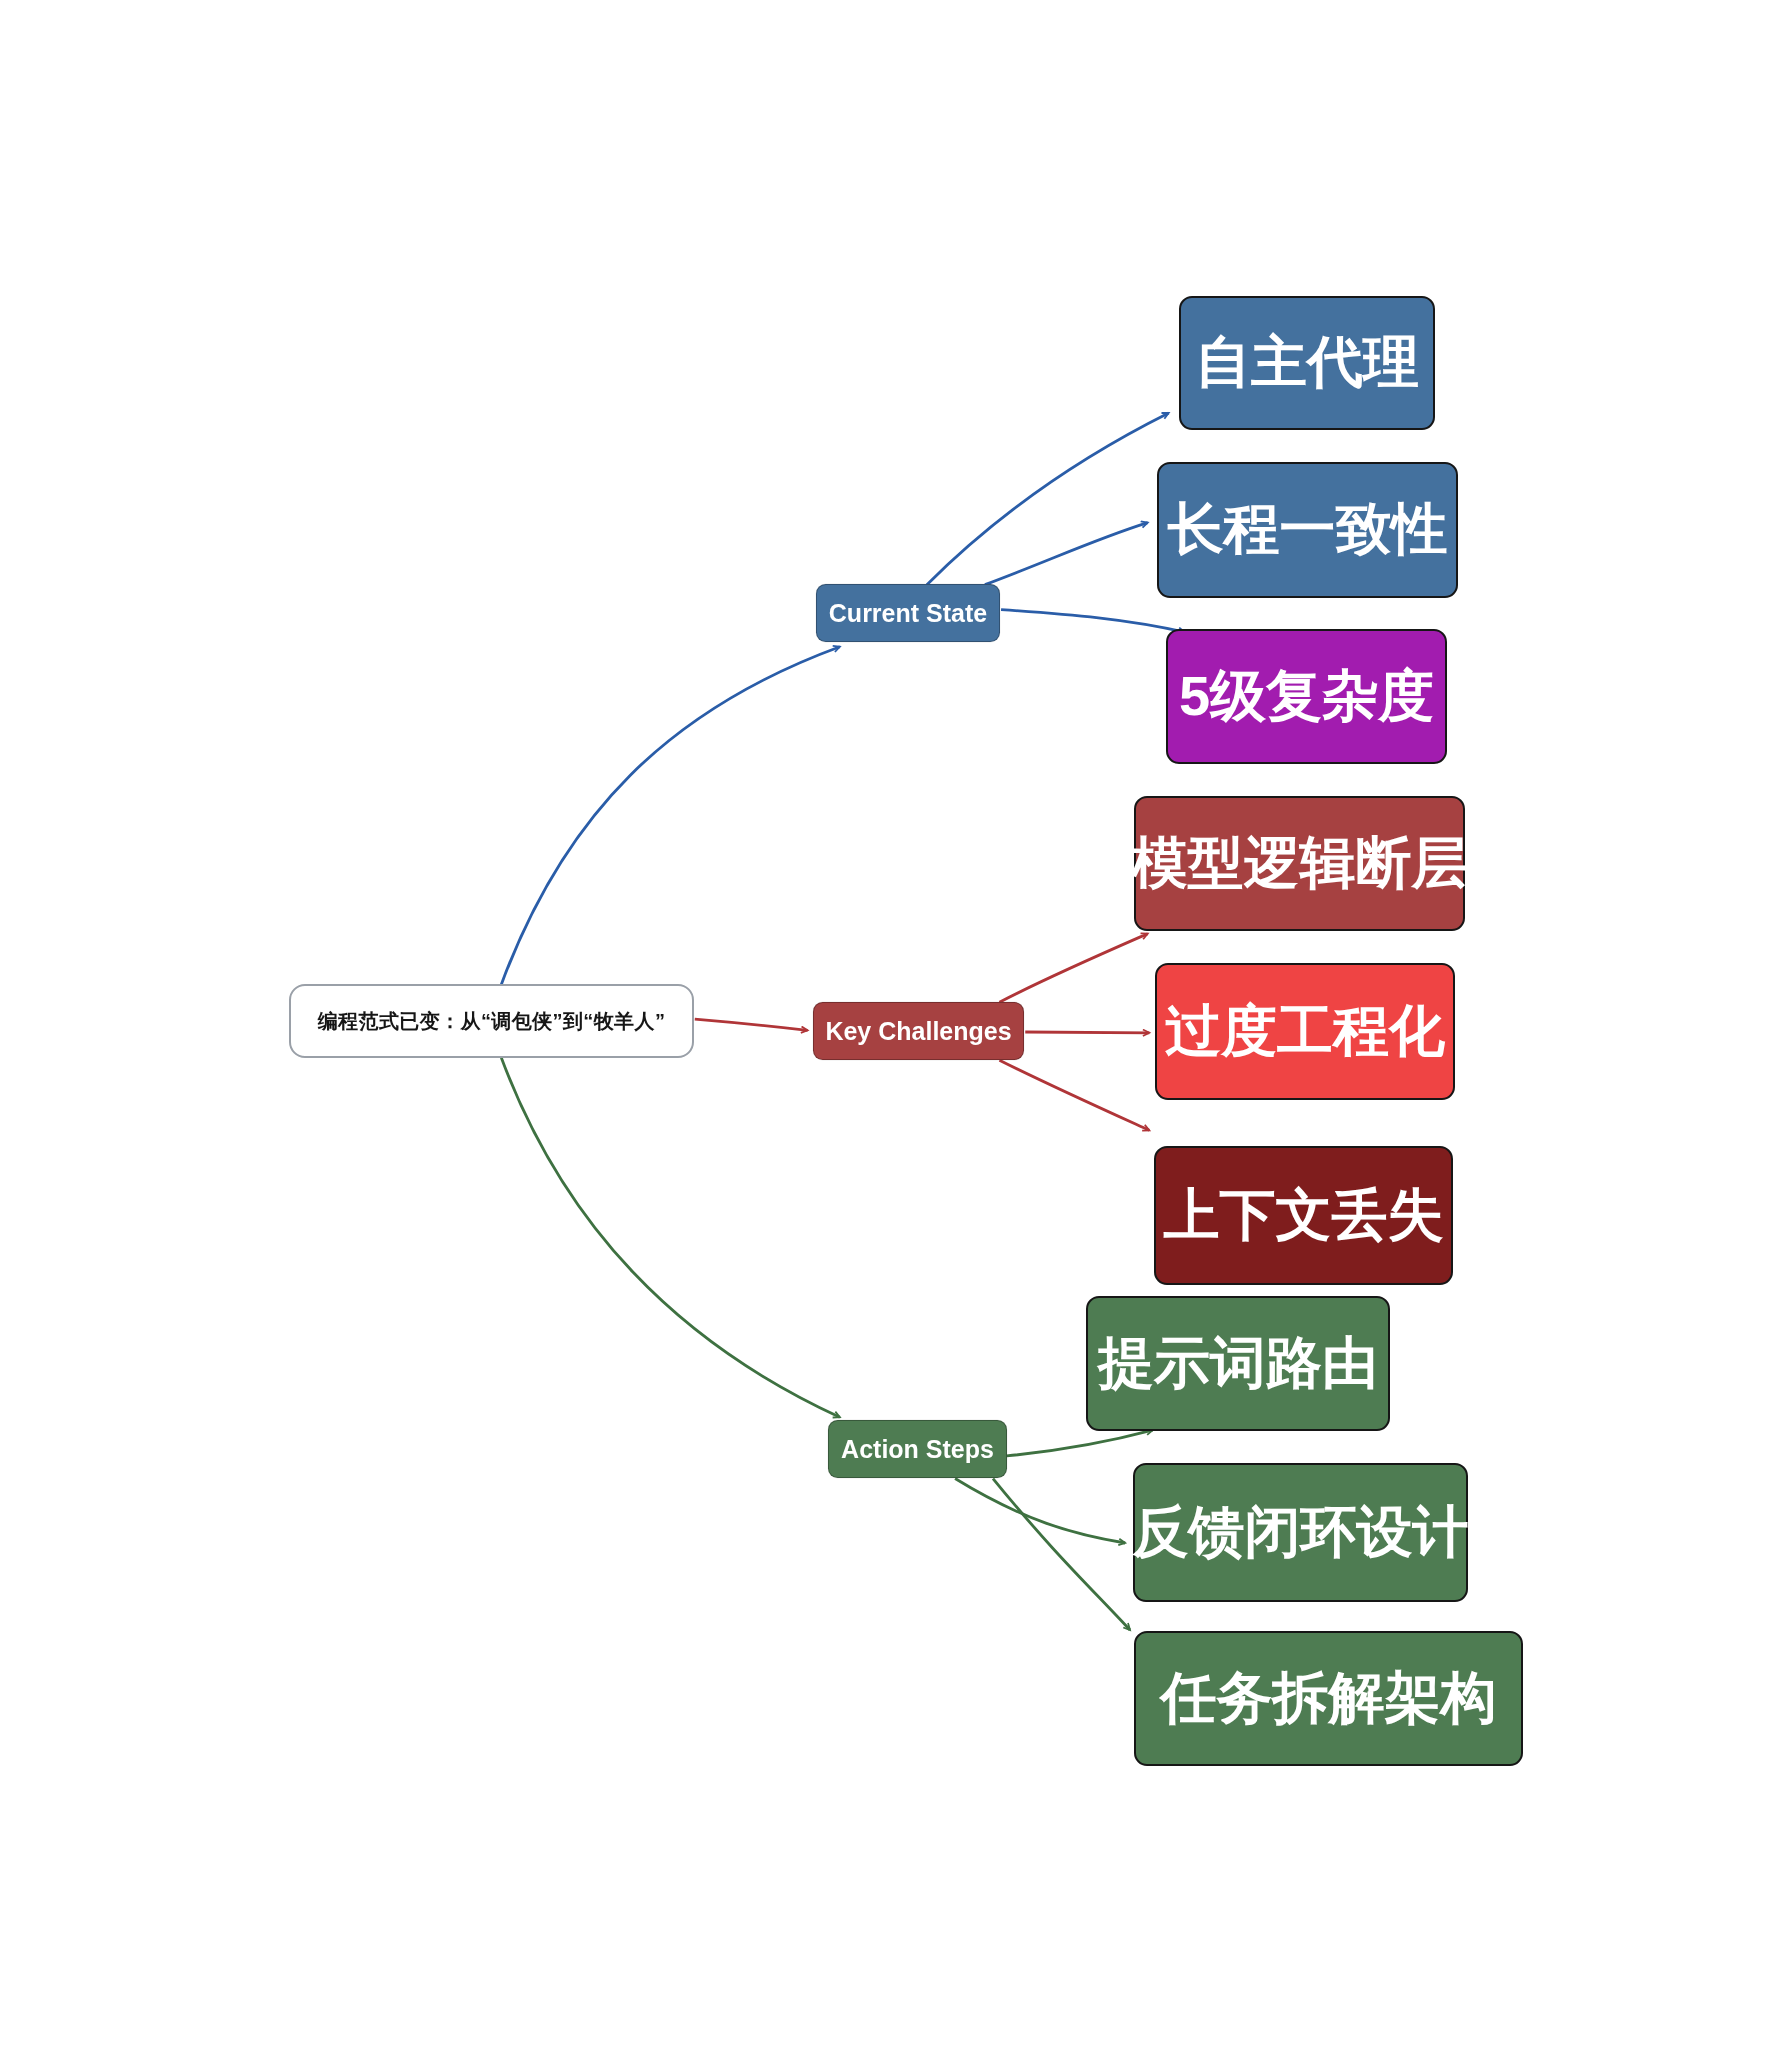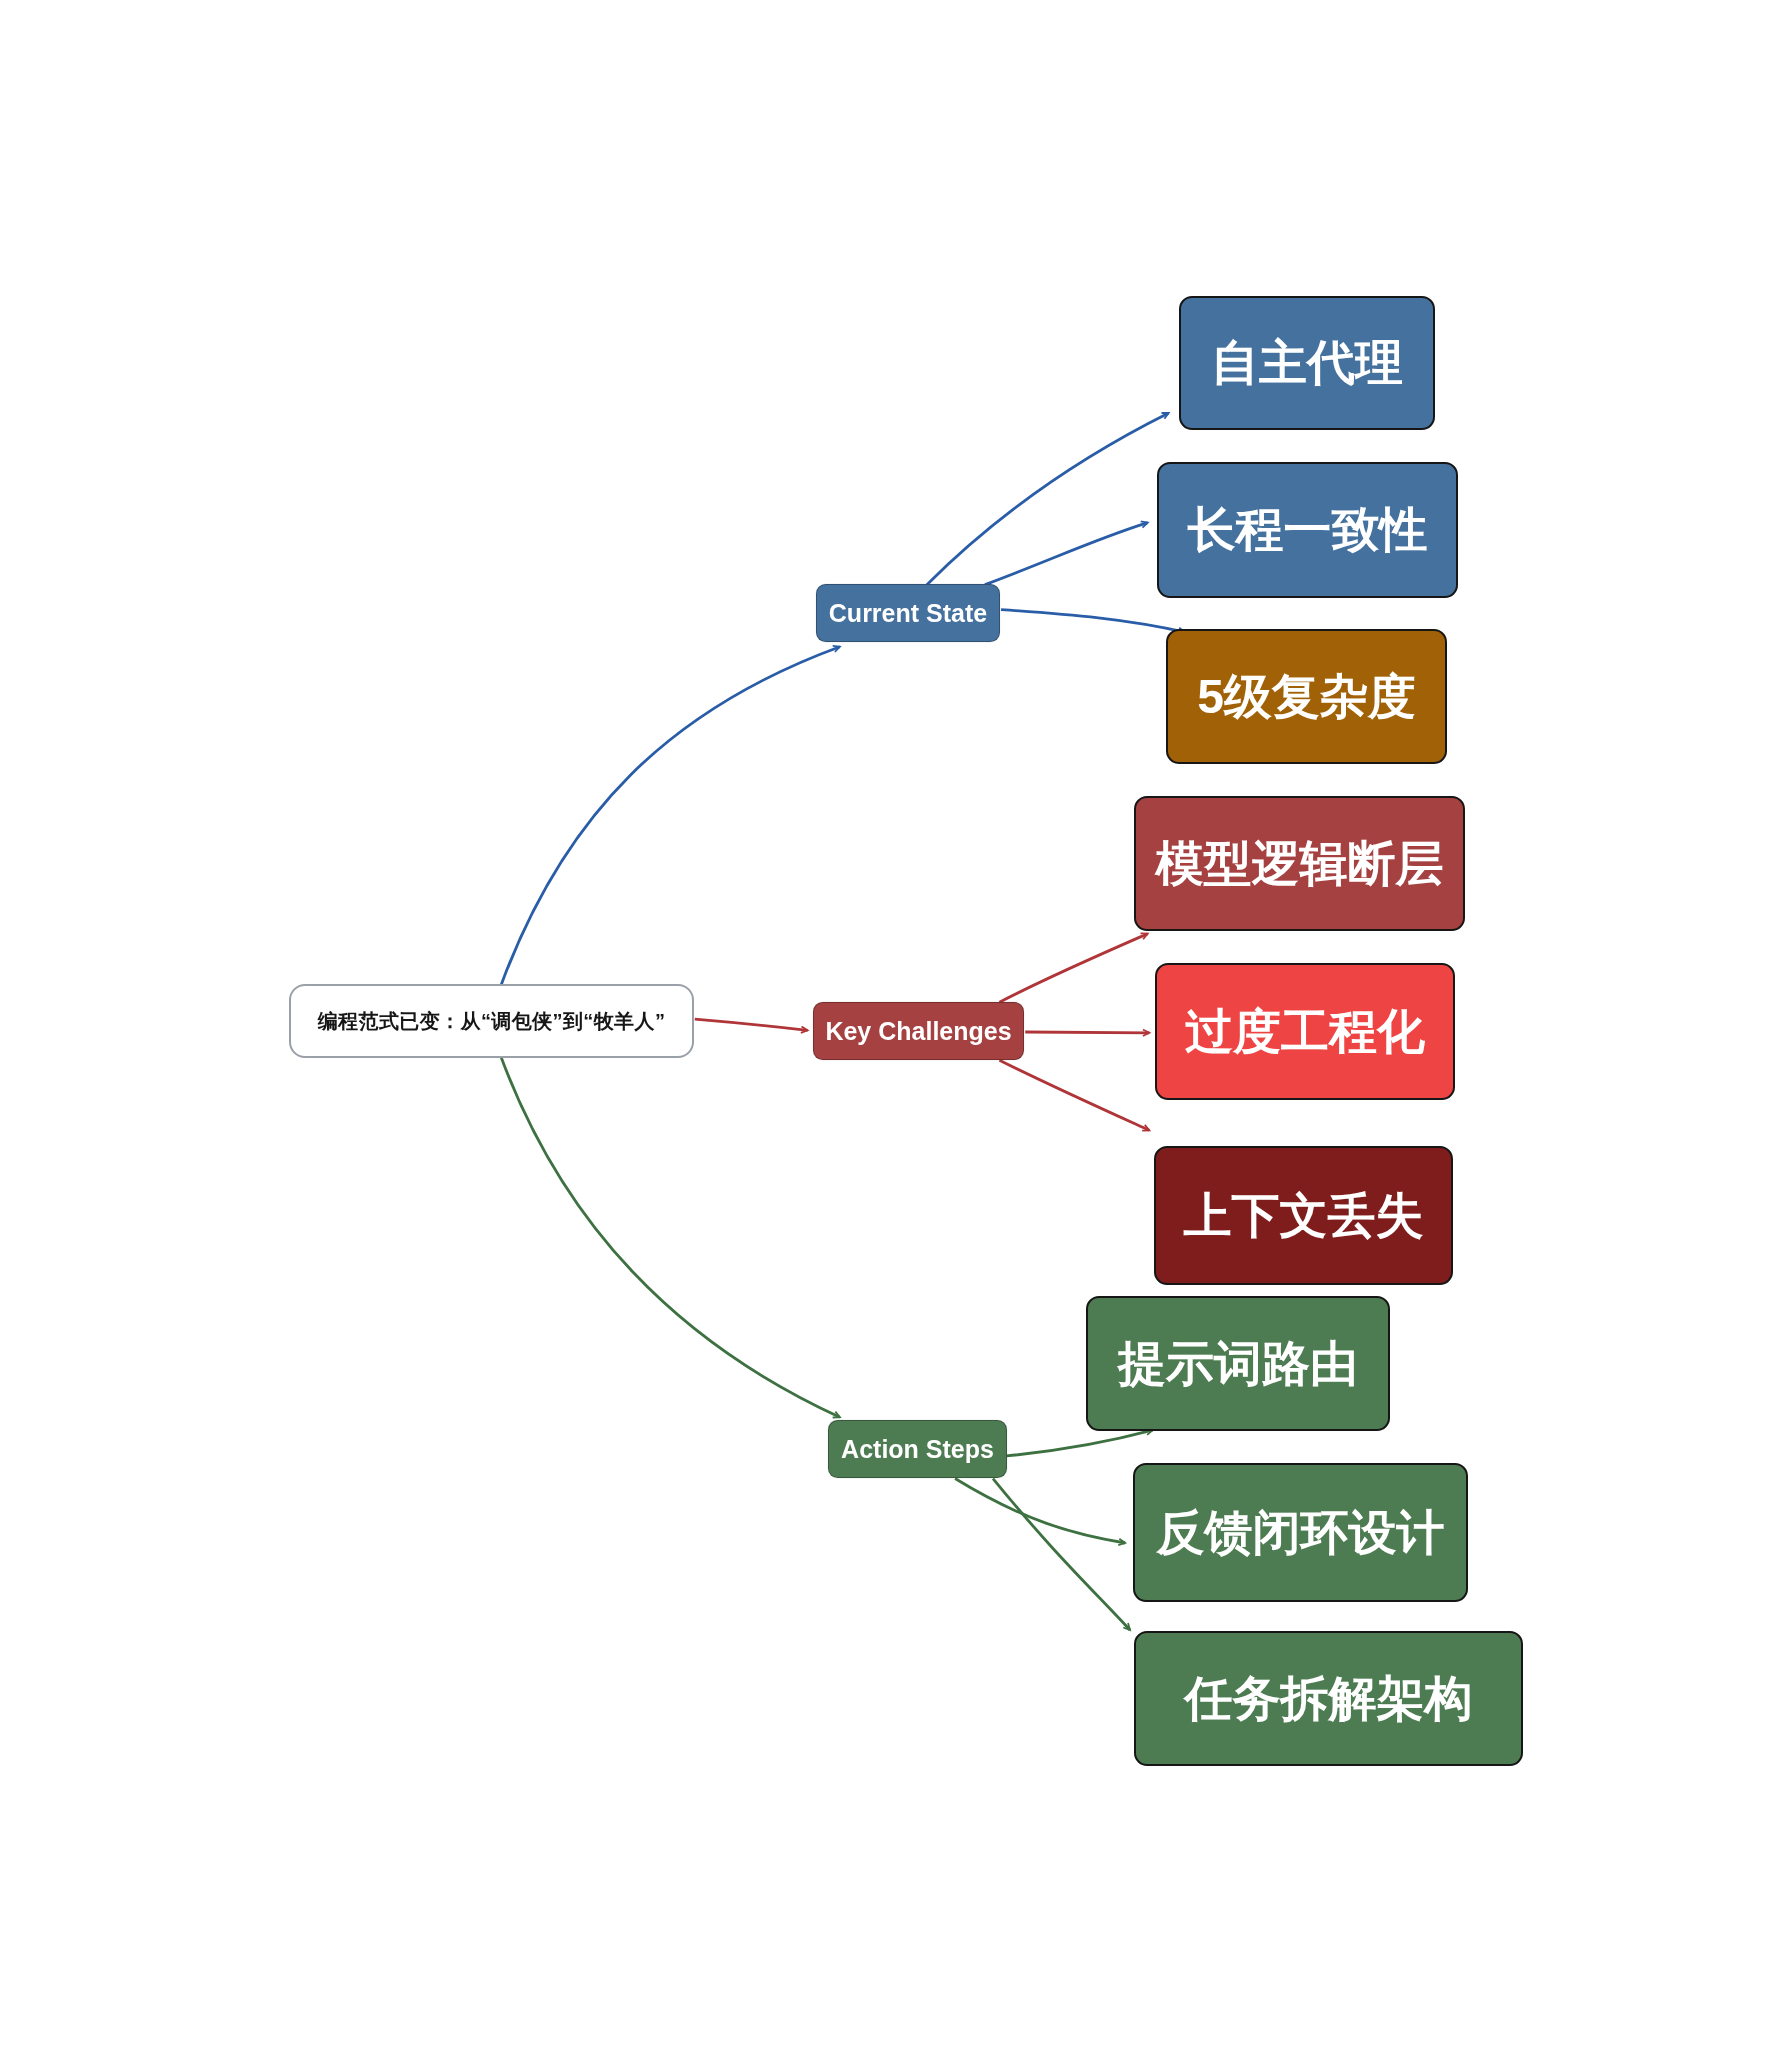--- a/index.html
+++ b/index.html
@@ -6,21 +6,21 @@
   body{font-family:"Liberation Sans","DejaVu Sans",sans-serif;}
   .canvas{position:relative;width:1774px;height:2064px;background:#ffffff;overflow:hidden;}
   .edges{position:absolute;left:0;top:0;width:1774px;height:2064px;pointer-events:none;}
   .edge{fill:none;stroke-width:3.5px;}
   .node{position:absolute;display:flex;align-items:center;justify-content:center;
         box-sizing:border-box;text-align:center;font-weight:bold;white-space:nowrap;}
   .root{border:2px solid #9aa0a8;border-radius:16px;background:#ffffff;color:#161616;
         font-size:20px;letter-spacing:0.4px;}
   .branch{border-radius:9.7px;color:#ffffff;font-size:25px;border:1.6px solid rgba(0,0,0,0.28);
         box-shadow:0 0 0 0.4px rgba(0,0,0,0.08);}
-  .leaf{border:2.4px solid #161616;border-radius:13px;color:#ffffff;font-size:48px;}
+  .leaf{border:2.4px solid #161616;border-radius:13px;color:#ffffff;font-size:56px;}
   
   #leaf-0-0{left:1179px;top:296px;width:256px;height:134px;}
   #leaf-0-1{left:1157px;top:462px;width:301px;height:136px;}
   #leaf-0-2{left:1166px;top:629px;width:281px;height:135px;}
   #leaf-1-0{left:1134px;top:796px;width:331px;height:135px;}
   #leaf-1-1{left:1155px;top:963px;width:300px;height:137px;}
   #leaf-1-2{left:1154px;top:1130px;width:299px;height:139px;}
   #leaf-2-0{left:1086px;top:1296px;width:304px;height:135px;}
   #leaf-2-1{left:1133px;top:1463px;width:335px;height:139px;}
   #leaf-2-2{left:1134px;top:1631px;width:389px;height:135px;}
@@ -78,21 +78,21 @@
   <div class="node branch" id="branch-2" style="background-color: rgb(78, 124, 82);">
     <span>Action Steps</span>
   </div>
 
   <div class="node leaf" id="leaf-0-0" style="background-color: rgb(68, 113, 158);">
     <span>自主代理</span>
   </div>
   <div class="node leaf" id="leaf-0-1" style="background-color: rgb(68, 113, 158);">
     <span>长程一致性</span>
   </div>
-  <div class="node leaf" id="leaf-0-2" style="background-color: #a16207;">
+  <div class="node leaf" id="leaf-0-2" style="background-color: #a21caf;">
     <span>5级复杂度</span>
   </div>
 
   <div class="node leaf" id="leaf-1-0" style="background-color: rgb(166, 65, 65);">
     <span>模型逻辑断层</span>
   </div>
   <div class="node leaf" id="leaf-1-1" style="background-color: #ef4444;">
     <span>过度工程化</span>
   </div>
   <div class="node leaf" id="leaf-1-2" style="background-color: #7f1d1d; margin-top: 16px;">

